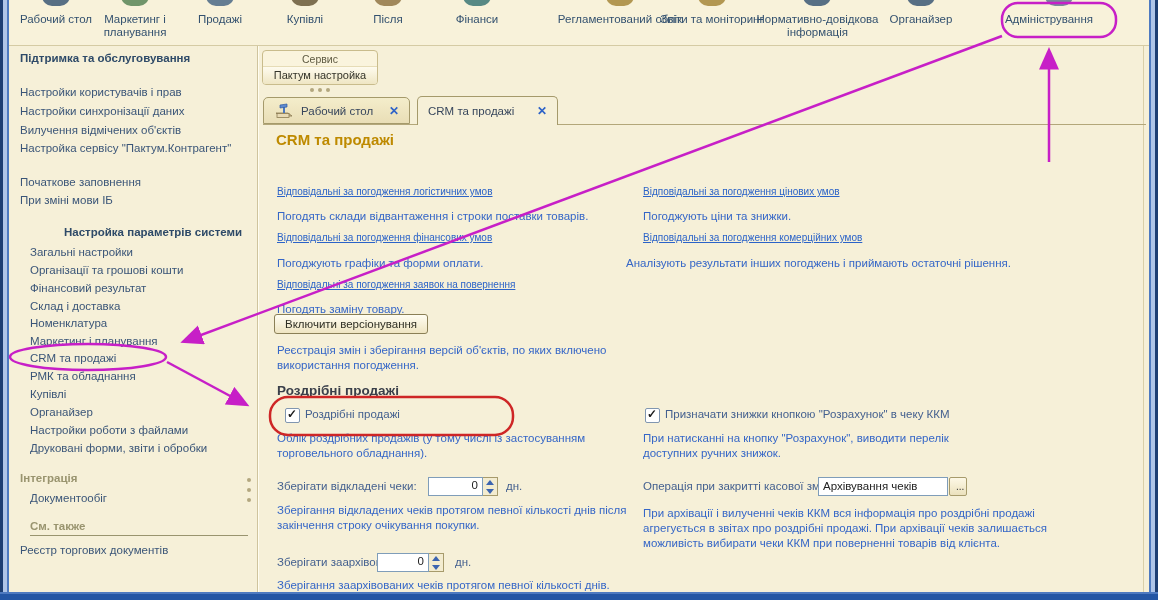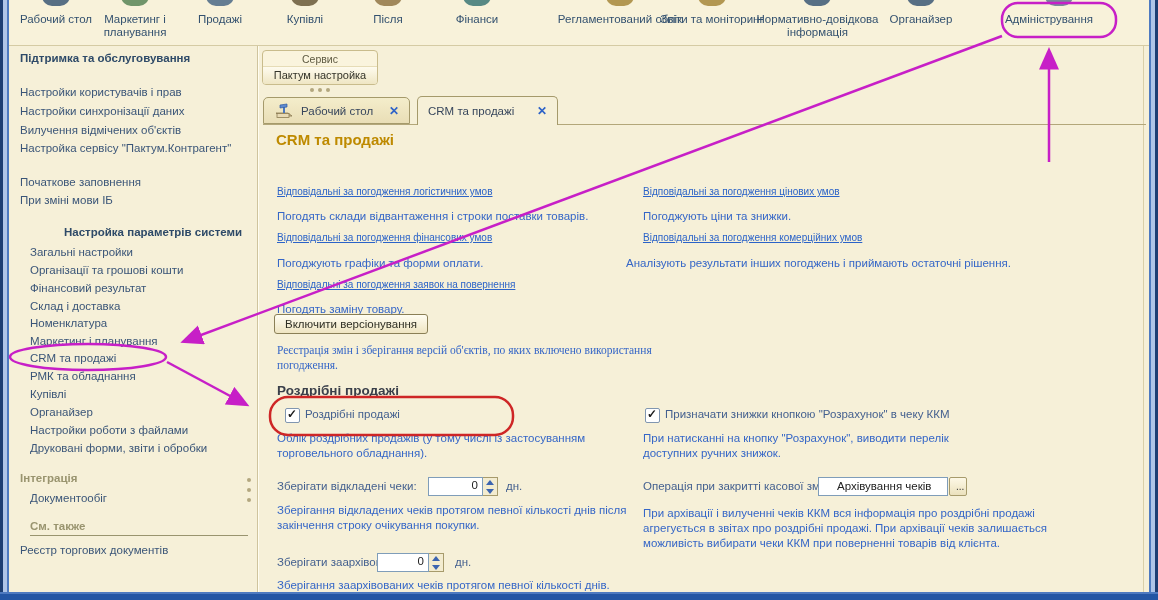--- a/index.html
+++ b/index.html
@@ -39,21 +39,21 @@
   .page-title{left:276px;top:131px;font-size:15px;font-weight:bold;color:#BE8A00;}
   
   .lnk{font-size:10px;color:#2B63C8;text-decoration:underline;cursor:pointer;white-space:nowrap;}
   .desc{font-size:11.5px;color:#3566C7;line-height:15px;}
   .lbl{font-size:11.5px;color:#44608F;}
   .btn{box-sizing:border-box;font-family:inherit;font-size:11.5px;color:#2F2F24;background:linear-gradient(#FFFDF2,#EFE5C2);border:1px solid #8A7F56;border-radius:3px;padding:3px 10px;cursor:pointer;}
   .sec-head{font-size:13.5px;font-weight:bold;color:#3A3F4A;}
   .cb{width:13px;height:13px;background:#fff;border:1px solid #8096B0;border-radius:2px;position:absolute;cursor:pointer;}
   .cb::after{content:"✓";font-weight:bold;font-size:12px;color:#1A1A1A;position:absolute;top:-2px;left:1px;}
   .num-input{box-sizing:border-box;background:#fff;border:1px solid #7F9DB9;font-size:11.5px;color:#222;text-align:right;padding:1px 4px 0 0;height:19px;}
-  .txt-input{box-sizing:border-box;background:#fff;border:1px solid #7F9DB9;font-size:11.5px;color:#222;padding:2px 18px 0;height:19px;white-space:nowrap;overflow:hidden;}
+  .txt-input{box-sizing:border-box;background:#fff;border:1px solid #7F9DB9;font-size:11.5px;color:#222;padding:2px 4px 0;height:19px;white-space:nowrap;overflow:hidden;}
   .spin{width:15px;height:19px;box-sizing:border-box;border:1px solid #A79B6C;border-left:none;background:#F3ECD0;display:flex;flex-direction:column;cursor:pointer;}
   .spin div{flex:1;position:relative;}
   .spin .up::after,.spin .dn::after{content:"";position:absolute;left:3px;border-left:4px solid transparent;border-right:4px solid transparent;}
   .spin .up::after{top:2px;border-bottom:5px solid #3C64B0;}
   .spin .dn::after{top:2px;border-top:5px solid #3C64B0;}
   .dots-btn{box-sizing:border-box;width:18px;height:19px;border:1px solid #A79B6C;border-radius:2px;background:linear-gradient(#FDF8E6,#EBE1BD);font-size:10px;color:#333;text-align:center;line-height:14px;cursor:pointer;}
   .innerline{left:1143px;top:46px;width:1px;height:546px;background:#D9CFA8;}
   svg.overlay{position:absolute;left:0;top:0;z-index:50;pointer-events:none;}
 </style>
 </head>
@@ -151,21 +151,21 @@
 <div class="abs desc" style="left:277px;top:256px;width:400px;">Погоджують графіки та форми оплати.</div>
 <div class="abs lnk" style="left:277px;top:279px;">Відповідальні за погодження заявок на повернення</div>
 <div class="abs desc" style="left:277px;top:302px;width:400px;">Погодять заміну товару.</div>
 
 <div class="abs lnk" style="left:643px;top:186px;">Відповідальні за погодження цінових умов</div>
 <div class="abs desc" style="left:643px;top:209px;width:470px;">Погоджують ціни та знижки.</div>
 <div class="abs lnk" style="left:643px;top:232px;">Відповідальні за погодження комерційних умов</div>
 <div class="abs desc" style="left:626px;top:256px;width:455px;">Аналізують результати інших погоджень і приймають остаточні рішення.</div>
 
 <button class="abs btn" style="left:274px;top:314px;">Включити версіонування</button>
-<div class="abs desc" style="left:277px;top:343px;width:375px;font-family:Liberation Serif, serif;">Реєстрація змін і зберігання версій об'єктів, по яких включено використання погодження.</div>
+<div class="abs desc" style="left:277px;top:343px;width:375px;">Реєстрація змін і зберігання версій об'єктів, по яких включено використання погодження.</div>
 
 <div class="abs sec-head" style="left:277px;top:383px;">Роздрібні продажі</div>
 
 <div class="cb" style="left:285px;top:408px;"></div>
 <div class="abs lbl" style="left:305px;top:408px;">Роздрібні продажі</div>
 <div class="abs desc" style="left:277px;top:431px;width:360px;">Облік роздрібних продажів (у тому числі із застосуванням торговельного обладнання).</div>
 
 <div class="cb" style="left:645px;top:408px;"></div>
 <div class="abs lbl" style="left:665px;top:408px;white-space:nowrap;">Призначати знижки кнопкою "Розрахунок" в чеку ККМ</div>
 <div class="abs desc" style="left:643px;top:431px;width:340px;">При натисканні на кнопку "Розрахунок", виводити перелік доступних ручних знижок.</div>

